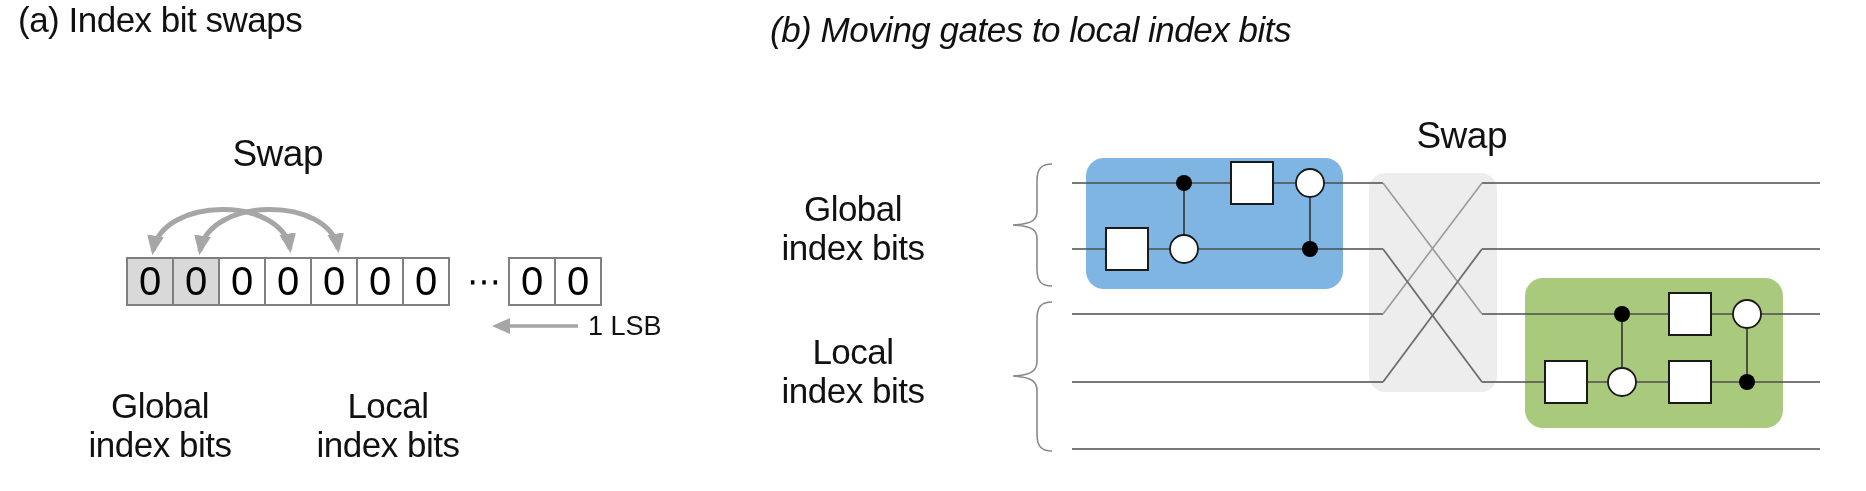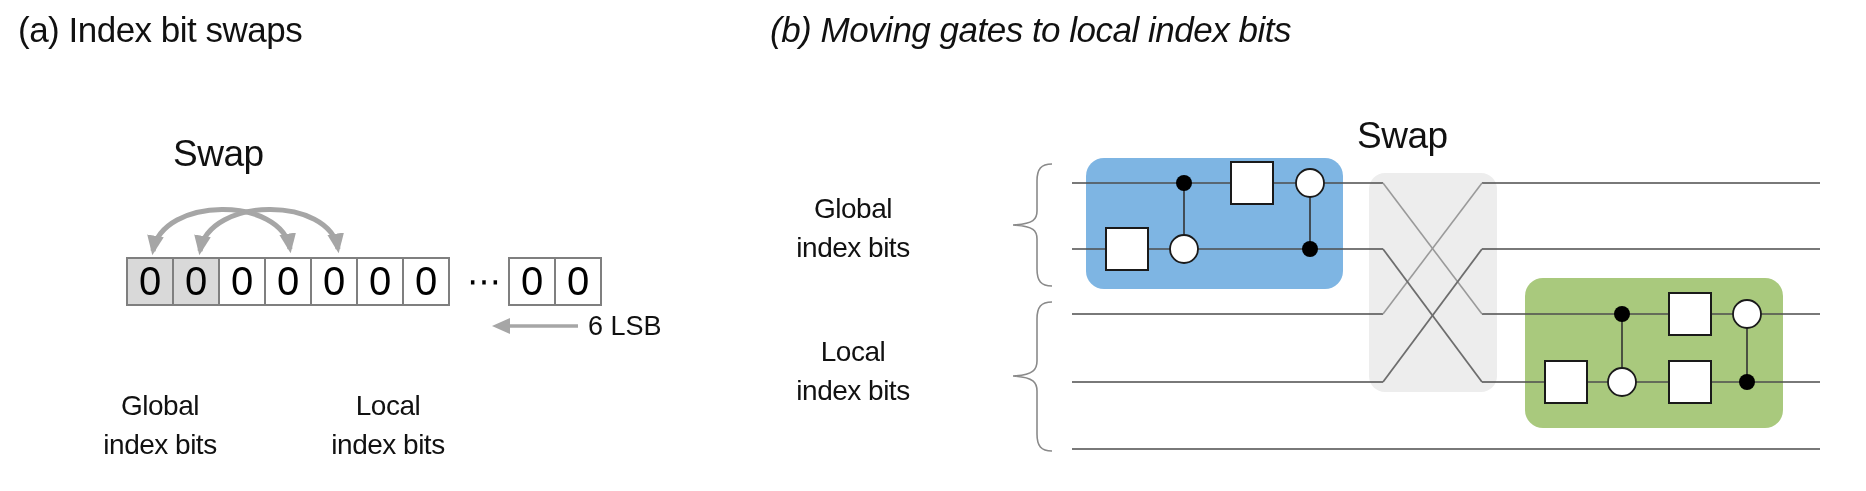--- a/index.html
+++ b/index.html
@@ -1,21 +1,21 @@
 <!DOCTYPE html>
 <html><head>
 <meta charset="utf-8">
 <style>
   html,body{margin:0;padding:0;background:#ffffff;}
   body{width:1866px;height:491px;position:relative;overflow:hidden;
        font-family:"Liberation Sans", sans-serif;color:#111;}
   .abs{position:absolute;}
   .title{font-size:35px;letter-spacing:-0.5px;white-space:nowrap;}
-  .biglabel{font-size:28px;line-height:39px;text-align:center;letter-spacing:-0.5px;}
-  .swaplabel{font-size:37px;text-align:left;letter-spacing:-0.5px;}
+  .biglabel{font-size:35px;line-height:39px;text-align:center;letter-spacing:-0.5px;}
+  .swaplabel{font-size:37px;text-align:right;letter-spacing:-0.5px;}
   .lsb{font-size:27px;letter-spacing:0px;white-space:nowrap;}
   svg{position:absolute;left:0;top:0;}
   
   .cellrow{position:absolute;display:flex;}
   .cell{box-sizing:border-box;width:48px;height:49px;border:2px solid #7f7f7f;
         margin-left:-2px;background:#ffffff;display:flex;align-items:center;
         justify-content:center;font-size:40px;color:#000;}
   .cell:first-child{margin-left:0;}
   .cell.shaded{background:#d9d9d9;}
   .ellipsis{font-size:34px;color:#000;display:flex;align-items:center;justify-content:center;}
@@ -83,42 +83,42 @@
     <rect x="1545" y="361" width="42" height="42" fill="#fff" stroke="#1a1a1a" stroke-width="2"></rect>
     <rect x="1669" y="293" width="42" height="42" fill="#fff" stroke="#1a1a1a" stroke-width="2"></rect>
     <rect x="1669" y="361" width="42" height="42" fill="#fff" stroke="#1a1a1a" stroke-width="2"></rect>
     <circle cx="1622" cy="314" r="8" fill="#000"></circle>
     <circle cx="1622" cy="382" r="14" fill="#fff" stroke="#1a1a1a" stroke-width="1.8"></circle>
     <circle cx="1747" cy="314" r="14" fill="#fff" stroke="#1a1a1a" stroke-width="1.8"></circle>
     <circle cx="1747" cy="382" r="8" fill="#000"></circle>
   </g>
 </svg>
 
-<div class="abs title" style="left:18px;top:10px;">(a) Index bit swaps</div>
+<div class="abs title" style="left:18px;top:0;">(a) Index bit swaps</div>
 
 <div class="abs swaplabel" style="left:173px;top:133px;width:150px;">Swap</div>
 
 <div class="cellrow" style="left:126px;top:257px;">
   <div class="cell shaded">0</div>
   <div class="cell shaded">0</div>
   <div class="cell">0</div>
   <div class="cell">0</div>
   <div class="cell">0</div>
   <div class="cell">0</div>
   <div class="cell">0</div>
 </div>
 
 <div class="abs ellipsis" style="left:460px;top:257px;width:48px;height:48px;">⋯</div>
 
 <div class="cellrow" style="left:508px;top:257px;">
   <div class="cell">0</div>
   <div class="cell">0</div>
 </div>
 
-<div class="abs lsb" style="left:588px;top:311px;">6 LSB</div>
+<div class="abs lsb" style="left:588px;top:311px;">1 LSB</div>
 
 <div class="abs biglabel" style="left:60px;top:386px;width:200px;">
   <div>Global</div>
   <div>index bits</div>
 </div>
 
 <div class="abs biglabel" style="left:288px;top:386px;width:200px;">
   <div>Local</div>
   <div>index bits</div>
 </div>

